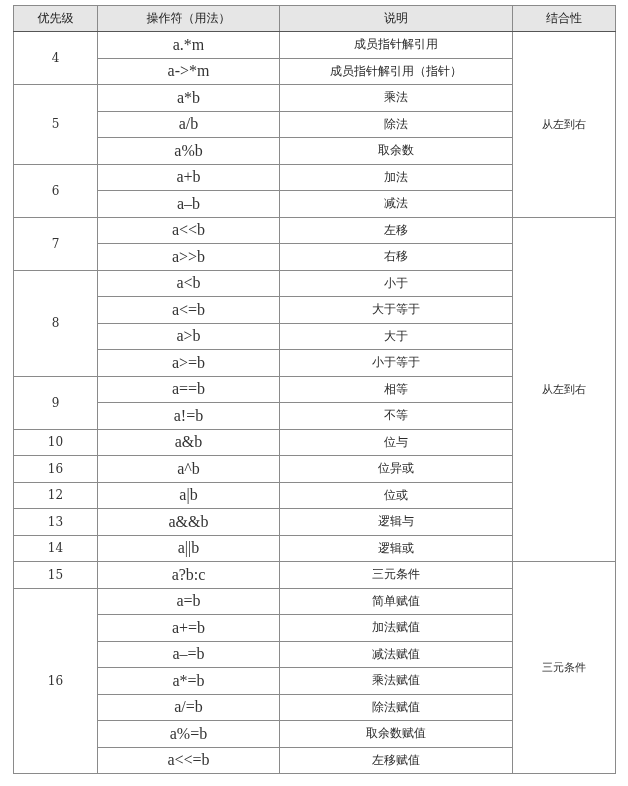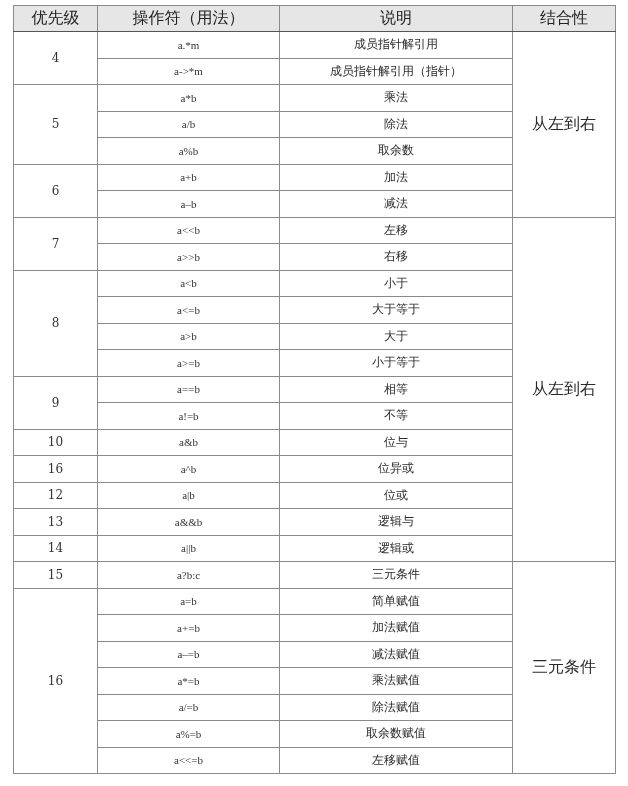--- a/index.html
+++ b/index.html
@@ -36,37 +36,37 @@
       text-align: center;
       vertical-align: middle;
       padding: 0;
       overflow: hidden;
       white-space: nowrap;
     }
     th {
       background: #e6e6e6;
       height: 25px;
       font-family: "DejaVu Sans", "Liberation Sans", sans-serif;
-      font-size: 16px;
+      font-size: 12px;
       font-weight: normal;
       color: #222;
       border-bottom: 1.5px solid #555;
     }
     td {
       height: 25.5px;
       font-size: 11.5px;
     }
     td.prec { font-size: 12px; color: #333; }
     td.usage {
       font-family: "Liberation Serif", "DejaVu Serif", serif;
-      font-size: 11px;
+      font-size: 16px;
       color: #333;
     }
     td.desc { font-size: 12px; color: #2a2a2a; text-align: center; }
-    td.assoc { font-size: 16px; color: #2a2a2a; }
+    td.assoc { font-size: 11px; color: #2a2a2a; }
     tr.group-start td { border-top: 1.5px solid #6a6a6a; }
     td.assoc-group { border-top: 1.5px solid #6a6a6a; }
   </style>
 </head>
 <body>
 
 <table class="op-table">
   <colgroup>
     <col class="c1">
       <col class="c2">

